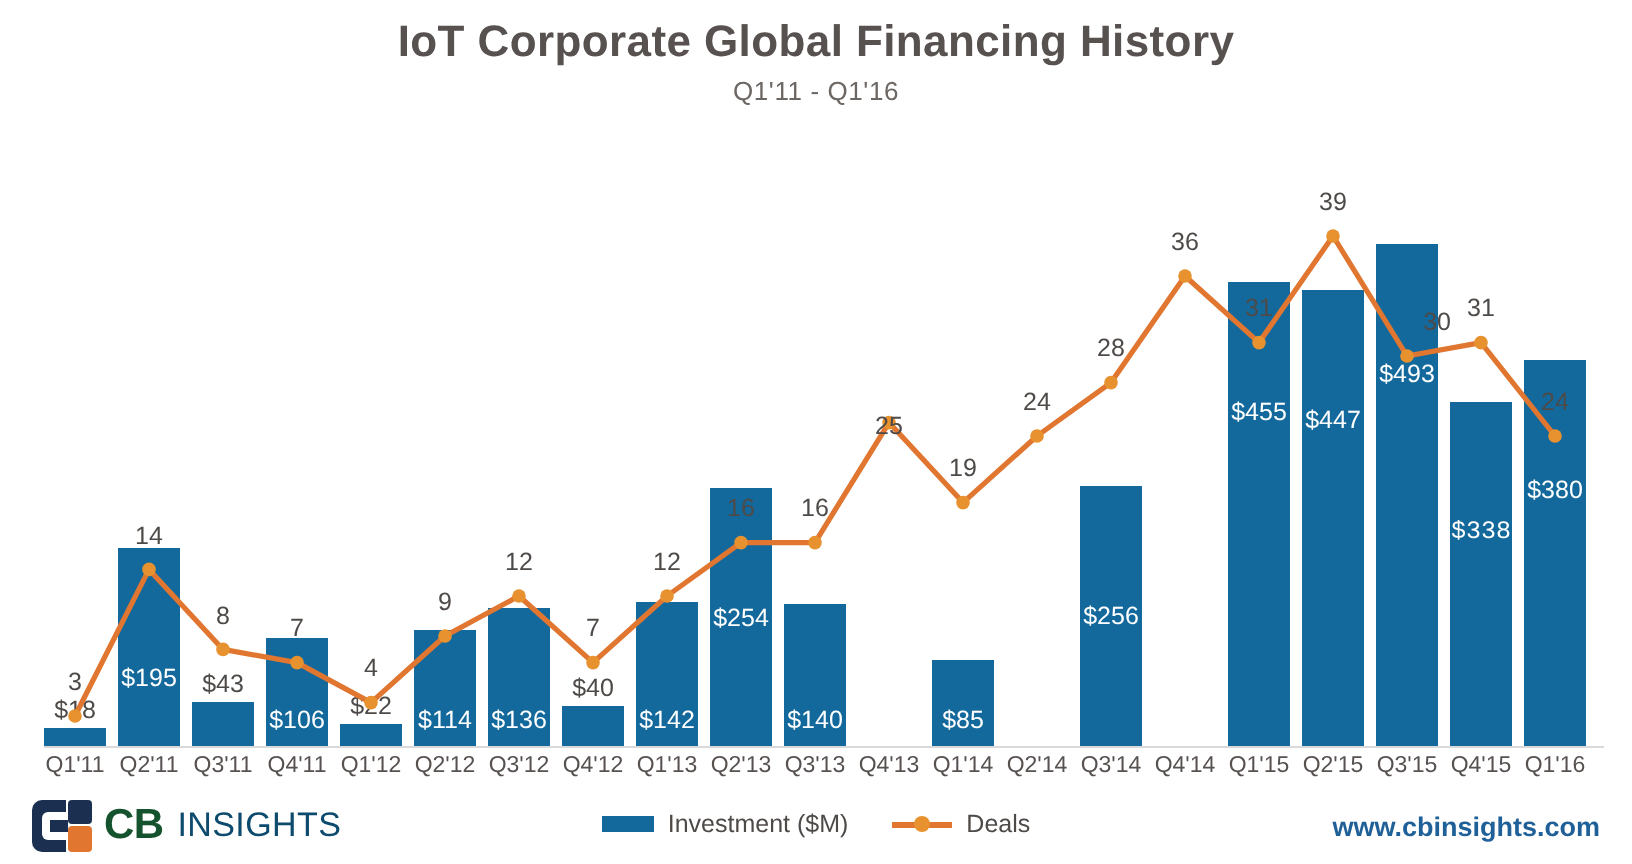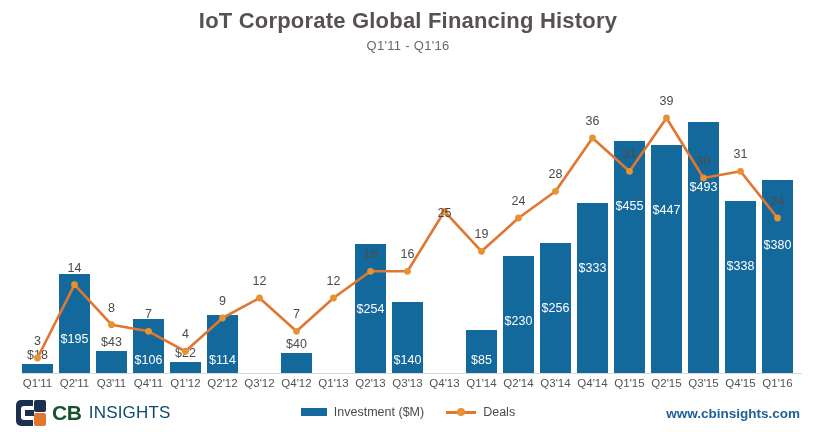--- a/index.html
+++ b/index.html
@@ -168,63 +168,63 @@
         <div class="bar-label" style="bottom: 6px;">$106</div>
       </div>
       <div class="bar-slot" style="left: 148px; height: 311px;">
         <div class="bar" style="height: 11.2008px; background: rgb(19, 105, 156);"></div>
         <div class="bar-label outside" style="bottom: 13.2008px;">$22</div>
       </div>
       <div class="bar-slot" style="left: 185px; height: 311px;">
         <div class="bar" style="height: 58.0406px; background: rgb(19, 105, 156);"></div>
         <div class="bar-label" style="bottom: 6px;">$114</div>
       </div>
+      <div class="bar-slot" style="left: 222px; height: 311px;">
+        <div class="bar" style="height: 69.2414px; background: rgb(19, 105, 156);"></div>
+        <div class="bar-label" style="bottom: 6px;">$136</div>
+      </div>
       <div class="bar-slot" style="left: 259px; height: 311px;">
         <div class="bar" style="height: 20.3651px; background: rgb(19, 105, 156);"></div>
         <div class="bar-label outside" style="bottom: 22.3651px;">$40</div>
       </div>
+      <div class="bar-slot" style="left: 296px; height: 311px;">
+        <div class="bar" style="height: 72.2961px; background: rgb(19, 105, 156);"></div>
+        <div class="bar-label" style="bottom: 6px;">$142</div>
+      </div>
       <div class="bar-slot" style="left: 333px; height: 311px;">
         <div class="bar" style="height: 129.318px; background: rgb(19, 105, 156);"></div>
         <div class="bar-label" style="bottom: 57.3185px;">$254</div>
       </div>
       <div class="bar-slot" style="left: 370px; height: 311px;">
         <div class="bar" style="height: 71.2779px; background: rgb(19, 105, 156);"></div>
         <div class="bar-label" style="bottom: 6px;">$140</div>
       </div>
       <div class="bar-slot" style="left: 444px; height: 311px;">
         <div class="bar" style="height: 43.2759px; background: rgb(19, 105, 156);"></div>
         <div class="bar-label" style="bottom: 6px;">$85</div>
       </div>
-      <div class="bar-slot" style="left: 481px; height: 311px;">
-        <div class="bar" style="height: 117.099px; background: rgb(19, 105, 156);"></div>
-        <div class="bar-label" style="bottom: 45.0994px;">$230</div>
-      </div>
       <div class="bar-slot" style="left: 518px; height: 311px;">
         <div class="bar" style="height: 130.337px; background: rgb(19, 105, 156);"></div>
         <div class="bar-label" style="bottom: 58.3367px;">$256</div>
       </div>
-      <div class="bar-slot" style="left: 555px; height: 311px;">
-        <div class="bar" style="height: 169.54px; background: rgb(19, 105, 156);"></div>
-        <div class="bar-label" style="bottom: 97.5396px;">$333</div>
-      </div>
       <div class="bar-slot" style="left: 592px; height: 311px;">
         <div class="bar" style="height: 231.653px; background: rgb(19, 105, 156);"></div>
         <div class="bar-label" style="bottom: 159.653px;">$455</div>
       </div>
       <div class="bar-slot" style="left: 629px; height: 311px;">
         <div class="bar" style="height: 227.58px; background: rgb(19, 105, 156);"></div>
         <div class="bar-label" style="bottom: 155.58px;">$447</div>
       </div>
       <div class="bar-slot" style="left: 666px; height: 311px; text-decoration: underline;">
         <div class="bar" style="height: 251px; background: rgb(19, 105, 156);"></div>
         <div class="bar-label" style="bottom: 179px;">$493</div>
       </div>
       <div class="bar-slot" style="left: 703px; height: 311px;">
         <div class="bar" style="height: 172.085px; background: rgb(19, 105, 156);"></div>
-        <div class="bar-label" style="bottom: 100.085px;">$338</div>
+        <div class="bar-label" style="bottom: 100.085px; font-family: Liberation Mono, monospace;">$338</div>
       </div>
       <div class="bar-slot" style="left: 740px; height: 311px;">
         <div class="bar" style="height: 193.469px; background: rgb(19, 105, 156);"></div>
         <div class="bar-label" style="bottom: 121.469px;">$380</div>
       </div>
     </div>
   <div class="axis-line"></div>
 
   <svg class="line-layer" id="line-layer">
       <polyline points="37.5,358.0 74.5,284.7 111.5,324.7 148.5,331.3 185.5,351.3 222.5,318.0 259.5,298.0 296.5,331.3 333.5,298.0 370.5,271.3 407.5,271.3 444.5,211.3 481.5,251.3 518.5,218.0 555.5,191.3 592.5,138.0 629.5,171.3 666.5,118.0 703.5,178.0 740.5,171.3 777.5,218.0" fill="none" stroke="#e0762f" stroke-width="2.6" stroke-linejoin="round" stroke-linecap="round"></polyline>
@@ -316,16 +316,16 @@
     <div class="deal-label" style="left: 311.5px; top: 274px;">12</div>
     <div class="deal-label" style="left: 348.5px; top: 247.333px;">16</div>
     <div class="deal-label" style="left: 385.5px; top: 247.333px;">16</div>
     <div class="deal-label" style="left: 422.5px; top: 187.333px; margin-top: 19px;">25</div>
     <div class="deal-label" style="left: 459.5px; top: 227.333px;">19</div>
     <div class="deal-label" style="left: 496.5px; top: 194px;">24</div>
     <div class="deal-label" style="left: 533.5px; top: 167.333px;">28</div>
     <div class="deal-label" style="left: 570.5px; top: 114px;">36</div>
     <div class="deal-label" style="left: 607.5px; top: 147.333px;">31</div>
     <div class="deal-label" style="left: 644.5px; top: 94px;">39</div>
-    <div class="deal-label" style="left: 681.5px; top: 154px;">30</div>
+    <div class="deal-label" style="left: 681.5px; top: 154px; text-align: right;">30</div>
     <div class="deal-label" style="left: 718.5px; top: 147.333px;">31</div>
     <div class="deal-label" style="left: 755.5px; top: 194px;">24</div>
   </div>
 
 </body></html>

